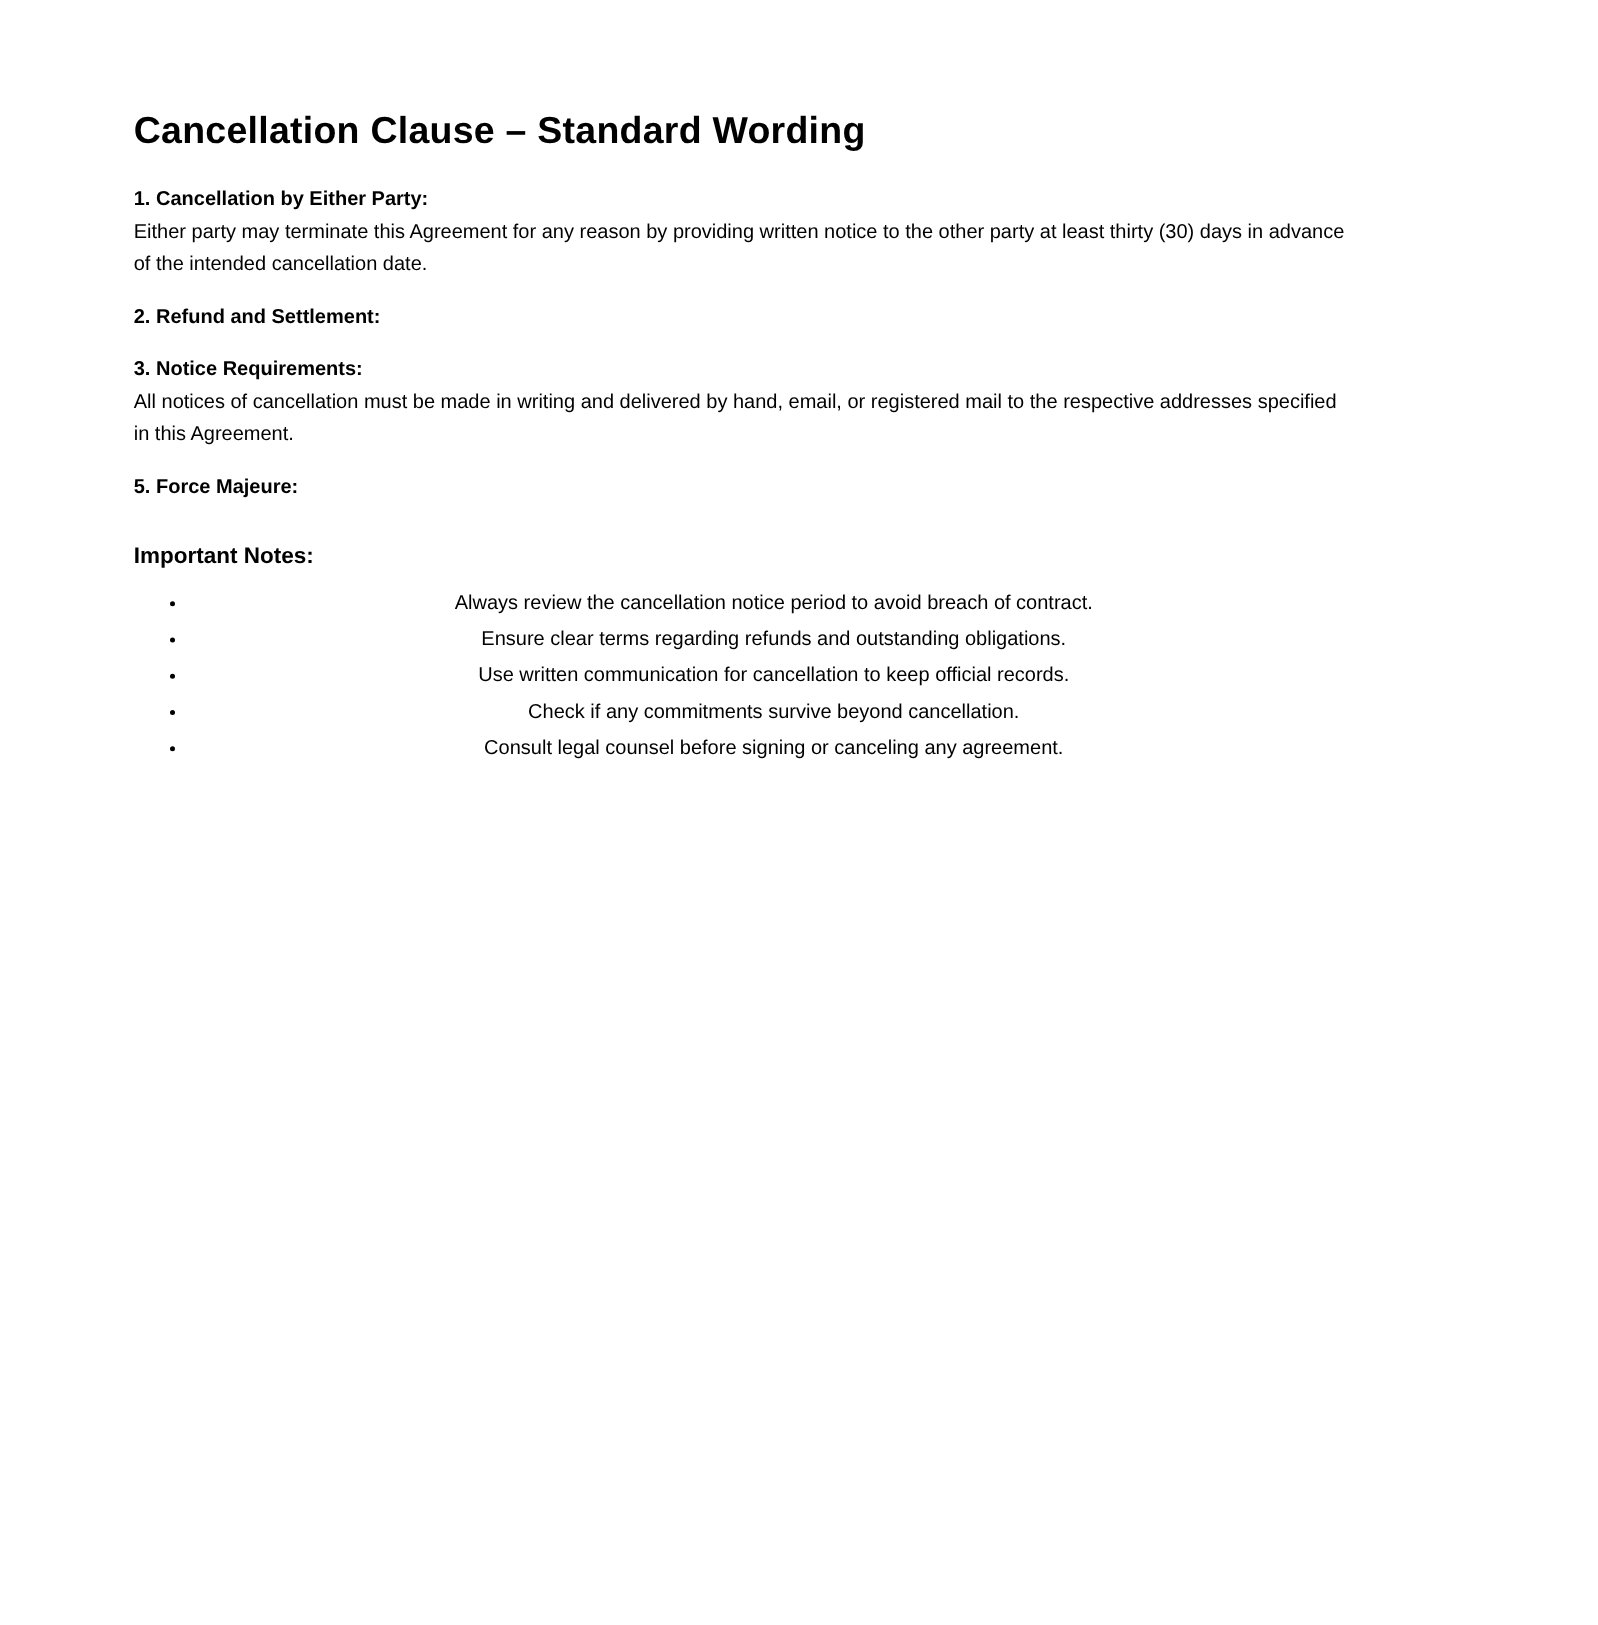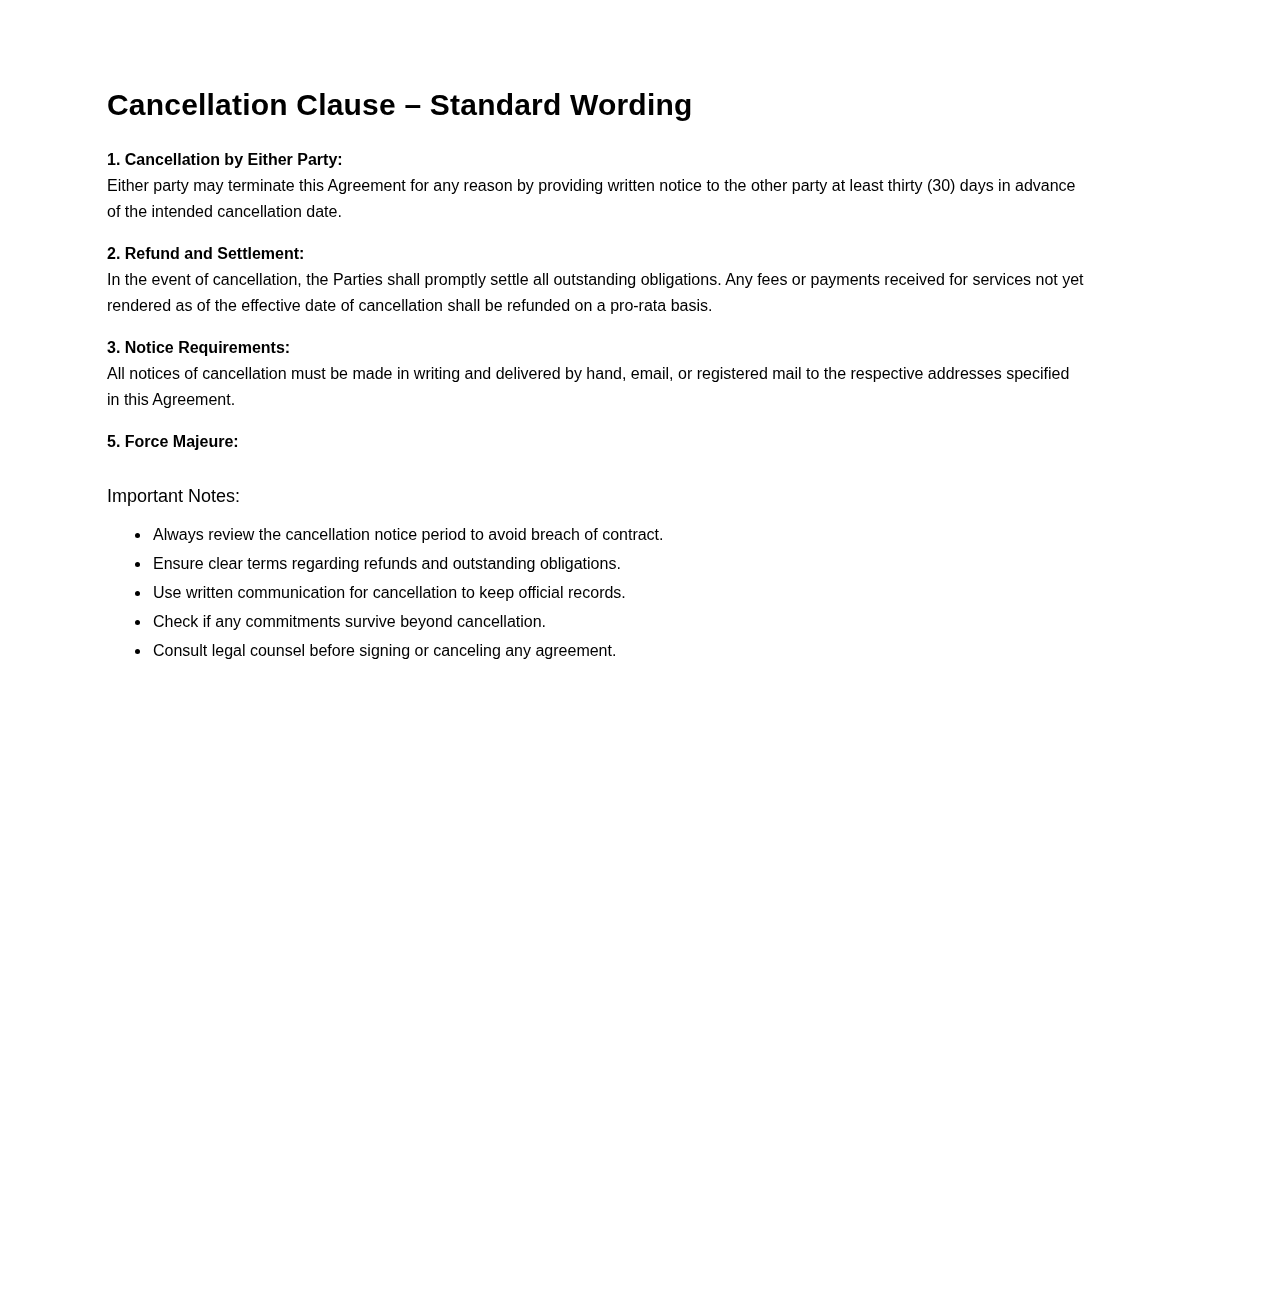--- a/index.html
+++ b/index.html
@@ -26,50 +26,50 @@
   .clause {
     font-size: 16px;
     line-height: 26px;
     margin: 0 0 16px 0;
   }
   .clause-heading {
     font-weight: bold;
   }
   .notes-heading {
     font-size: 18px;
-    font-weight: normal;
+    font-weight: bold;
     margin: 30px 0 14px 0;
     line-height: 1.3;
   }
   .notes-list {
     margin: 0;
     padding-left: 44px;
     font-size: 16px;
     line-height: 26px;
   }
   .notes-list li {
     margin-bottom: 3px;
     padding-left: 2px;
+    text-align: center;
   }
 </style>
 </head>
 <body>
 
 <div class="page">
 
   <h1 class="doc-title">Cancellation Clause – Standard Wording</h1>
 
   <p class="clause">
     <strong class="clause-heading">1. Cancellation by Either Party:</strong><br>
     <span>Either party may terminate this Agreement for any reason by providing written notice to the other party at least thirty (30) days in advance of the intended cancellation date.</span>
   </p>
 
   <p class="clause">
     <strong class="clause-heading">2. Refund and Settlement:</strong><br>
-    <span>In the event of cancellation, the Parties shall promptly settle all outstanding obligations. Any fees or payments received for services not yet rendered as of the effective date of cancellation shall be refunded on a pro-rata basis.</span>
   </p>
 
   <p class="clause">
     <strong class="clause-heading">3. Notice Requirements:</strong><br>
     <span>All notices of cancellation must be made in writing and delivered by hand, email, or registered mail to the respective addresses specified in this Agreement.</span>
   </p>
 
 
   <p class="clause">
     <strong class="clause-heading">5. Force Majeure:</strong><br>

